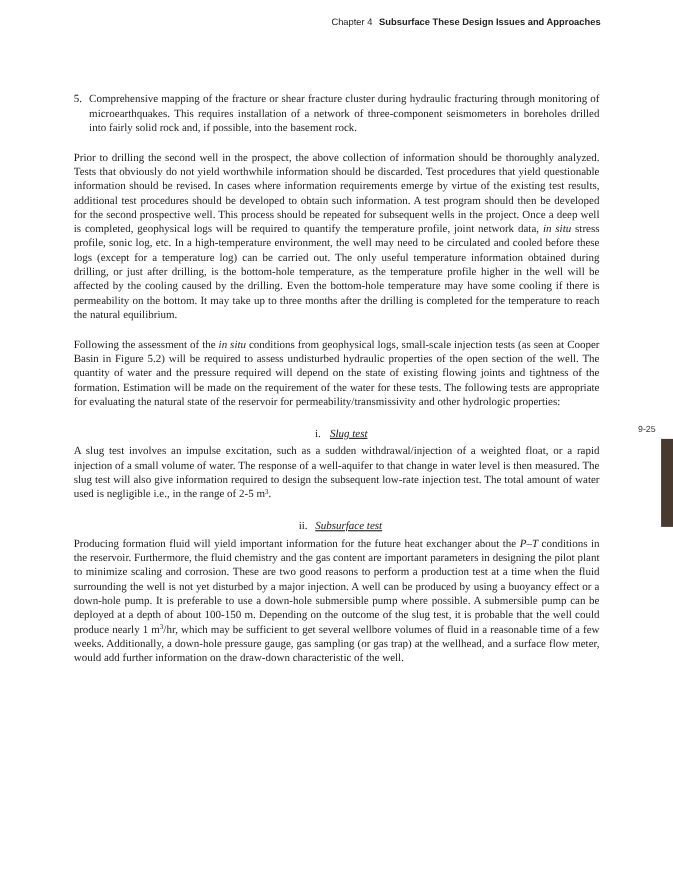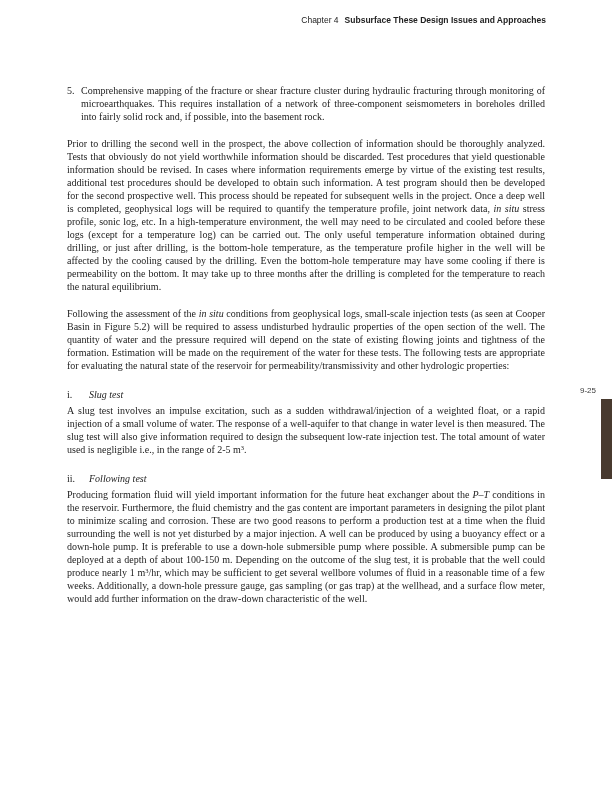--- a/index.html
+++ b/index.html
@@ -34,21 +34,21 @@
     line-height: 13px;
     text-align: justify;
   }
   .list5 { position: relative; padding-left: 14px; }
   .list5 .num { position: absolute; left: 0; top: 0; }
 
   p.para { margin-top: 14px; }
   p.para-big-gap { }
   p.after-heading { margin-top: 3px; }
 
-  .sec-heading { margin-top: 16px; text-align: left; }
+  .sec-heading { margin-top: 16px; text-align: center; text-decoration: underline; }
   .sec-label { display: inline-block; width: 22px; }
   .sec-title { font-style: italic; }
 
   i { }
   sup.sp {
     font-size: 6.5px;
     vertical-align: baseline;
     position: relative;
     top: -3.5px;
     line-height: 0;
@@ -89,21 +89,21 @@
 
     <p class="para para-big-gap"><span>Following the assessment of the </span><i>in situ</i><span> conditions from geophysical logs, small-scale injection tests (as seen at Cooper Basin in Figure 5.2) will be required to assess undisturbed hydraulic properties of the open section of the well. The quantity of water and the pressure required will depend on the state of existing flowing joints and tightness of the formation. Estimation will be made on the requirement of the water for these tests. The following tests are appropriate for evaluating the natural state of the reservoir for permeability/transmissivity and other hydrologic properties:</span></p>
 
     <div class="sec-heading">
       <span class="sec-label">i.</span><span class="sec-title">Slug test</span>
     </div>
 
     <p class="para after-heading"><span>A slug test involves an impulse excitation, such as a sudden withdrawal/injection of a weighted float, or a rapid injection of a small volume of water. The response of a well-aquifer to that change in water level is then measured. The slug test will also give information required to design the subsequent low-rate injection test. The total amount of water used is negligible i.e., in the range of 2-5 m</span><sup class="sp">3</sup><span>.</span></p>
 
     <div class="sec-heading">
-      <span class="sec-label">ii.</span><span class="sec-title">Following test</span>
+      <span class="sec-label">ii.</span><span class="sec-title">Subsurface test</span>
     </div>
 
     <p class="para after-heading"><span>Producing formation fluid will yield important information for the future heat exchanger about the </span><i>P–T</i><span> conditions in the reservoir. Furthermore, the fluid chemistry and the gas content are important parameters in designing the pilot plant to minimize scaling and corrosion. These are two good reasons to perform a production test at a time when the fluid surrounding the well is not yet disturbed by a major injection. A well can be produced by using a buoyancy effect or a down-hole pump. It is preferable to use a down-hole submersible pump where possible. A submersible pump can be deployed at a depth of about 100-150 m. Depending on the outcome of the slug test, it is probable that the well could produce nearly 1 m</span><sup class="sp">3</sup><span>/hr, which may be sufficient to get several wellbore volumes of fluid in a reasonable time of a few weeks. Additionally, a down-hole pressure gauge, gas sampling (or gas trap) at the wellhead, and a surface flow meter, would add further information on the draw-down characteristic of the well.</span></p>
 
   </div>
 
   <div class="page-num">9-25</div>
 
   <div class="edge-bar" style="background:#483a2f"></div>
 

